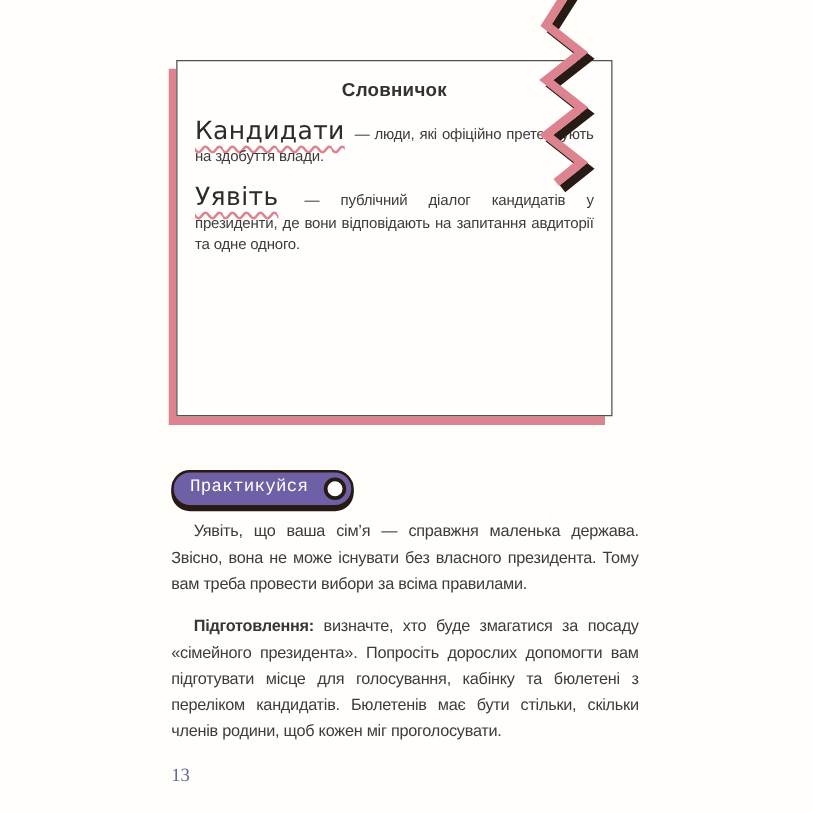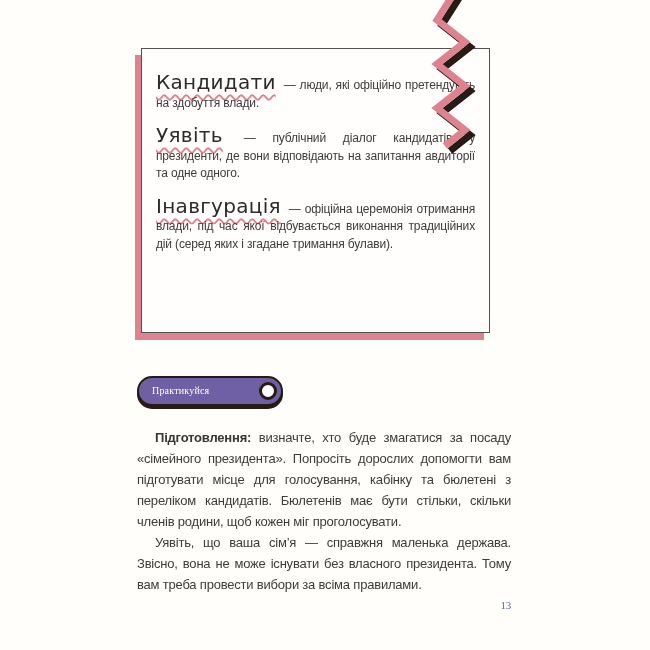--- a/index.html
+++ b/index.html
@@ -83,22 +83,22 @@
     background:var(--badge-purple);
     border:2px solid var(--outline-dark);
     border-radius:17px;
     box-shadow:0 3px 0 var(--outline-dark);
     display:flex;align-items:center;justify-content:space-between;
     padding:0 4px 0 13px;
     z-index:1;
   }
   .badge-label{
     color:#ffffff;
-    font-family:Liberation Serif, serif;
-    font-size:10px;
+    font-family:Liberation Mono, monospace;
+    font-size:14px;
     letter-spacing:.2px;
     transform:translateY(-1px);
   }
   .badge-circle{
     width:18px;height:18px;
     background:#ffffff;
     border:3px solid var(--outline-dark);
     border-radius:50%;
     flex:0 0 auto;
   }
@@ -111,60 +111,58 @@
     line-height:21px;
     letter-spacing:-.2px;
     text-align:justify;
     color:var(--text-dark);
   }
   .para{margin:0;text-indent:18px;}
   .para2{margin-top:13px;}
   .lead{font-weight:bold;color:#383534;}
 
   .page-number{
-    text-align:right;
+    margin-top:16px;
+    text-align:left;
     text-indent:0;
     font-family:"Liberation Serif", serif;
-    font-size:11px;
+    font-size:15px;
     color:var(--page-number-blue);
   }
 </style>
 </head>
 <body>
 
 <div class="page">
 
   <div class="glossary-box">
+    <div class="glossary-title">Словничок</div>
 
     <p class="entry">
       <span class="term">Кандидати</span>
       <span class="def">— люди, які офіційно претендують на здобуття влади.</span>
     </p>
 
 
     <p class="entry">
       <span class="term">Уявіть</span>
       <span class="def">— публічний діалог кандидатів у президенти, де вони відповідають на запитання авдиторії та одне одного.</span>
     </p>
 
-    <p class="entry">
-      <span class="term">Інавгурація</span>
-      <span class="def">— офіційна церемонія отримання влади, під час якої відбувається виконання традиційних дій (серед яких і згадане тримання булави).</span>
-    </p>
   </div>
 
   <svg class="zigzag" viewBox="0 0 60 170" aria-hidden="true">
     <polyline class="zz-shadow" points="43,1 24,31 52,53 24,75 52,97 24,119 52,141 32,157"></polyline>
     <polyline class="zz-front" points="38,-4 19,26 47,48 19,70 47,92 19,114 47,136 27,152"></polyline>
   </svg>
 
   <div class="badge">
     <span class="badge-label">Практикуйся</span>
     <span class="badge-circle"></span>
   </div>
 
   <div class="practice-text">
+    <p class="para">Уявіть, що ваша сім’я — справжня маленька держава. Звісно, вона не може існувати без власного президента. Тому вам треба провести вибори за всіма правилами.</p>
     <p class="para para2"><span class="lead">Підготовлення:</span><span> визначте, хто буде змагатися за посаду «сімейного президента». Попросіть дорослих допомогти вам підготувати місце для голосування, кабінку та бюлетені з переліком кандидатів. Бюлетенів має бути стільки, скільки членів родини, щоб кожен міг проголосувати.</span></p>
-    <p class="para">Уявіть, що ваша сім’я — справжня маленька держава. Звісно, вона не може існувати без власного президента. Тому вам треба провести вибори за всіма правилами.</p>
     <div class="page-number">13</div>
   </div>
 
 </div>
 
 </body></html>

